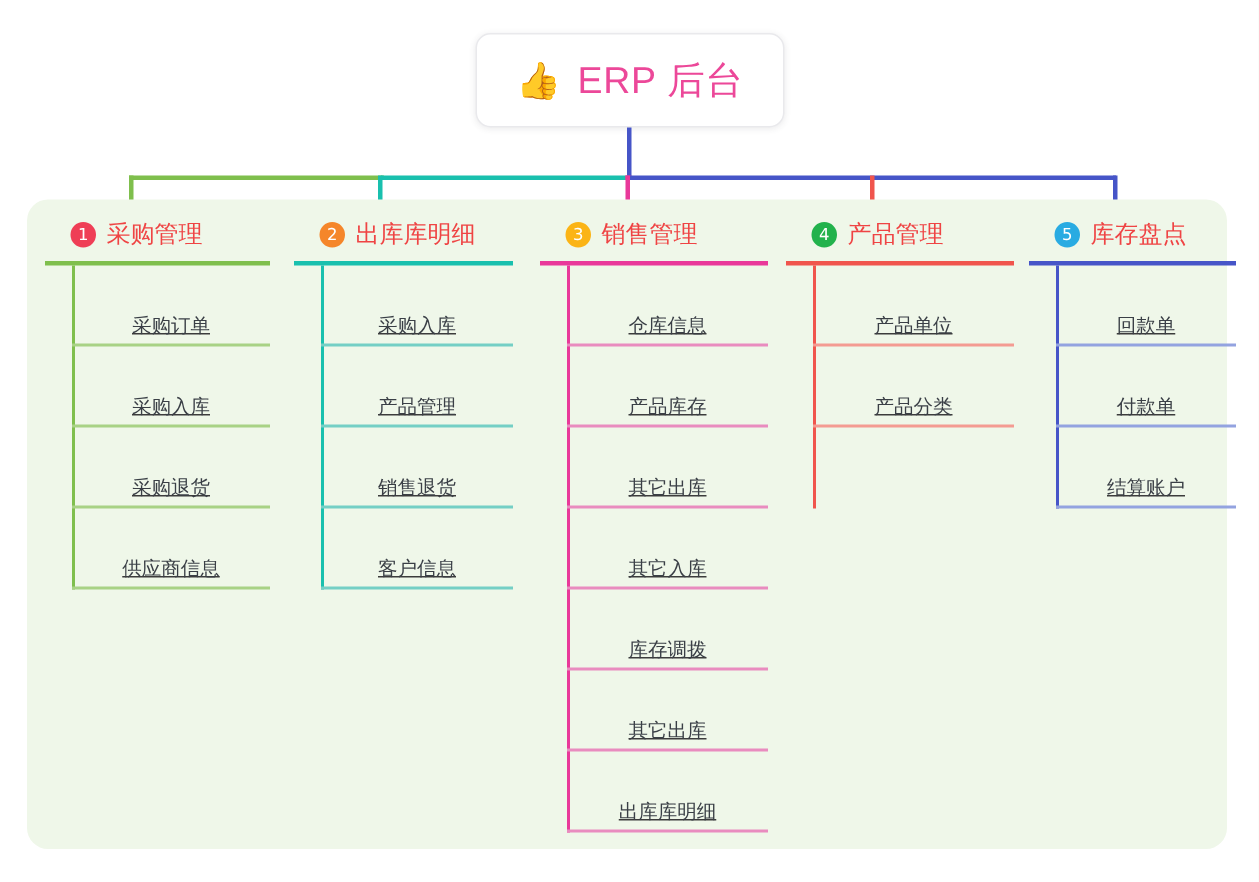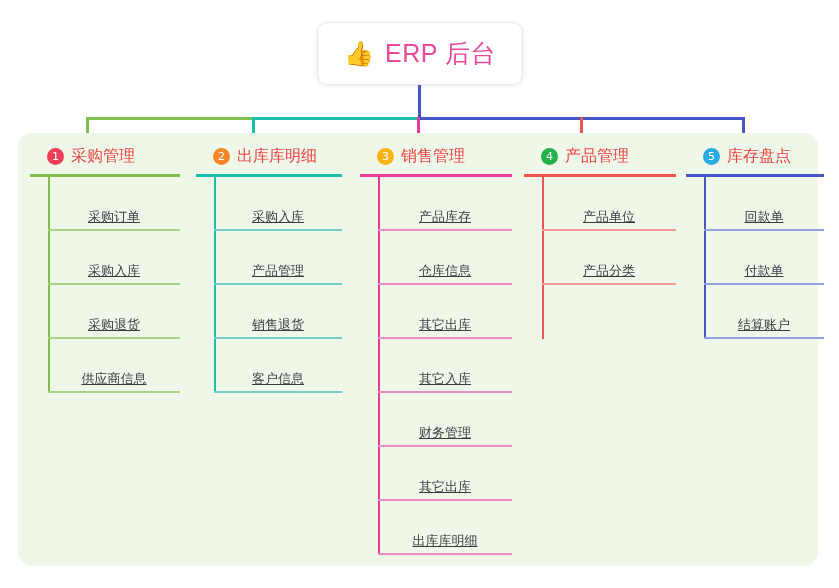--- a/index.html
+++ b/index.html
@@ -239,37 +239,37 @@
       </div>
       <div class="column" style="left: 360px; width: 152px;">
         <div class="col-head">
           <span class="badge" style="background: rgb(251, 180, 22);">3</span>
           <span class="col-title">销售管理</span>
         </div>
         <div class="col-underline" style="background: rgb(233, 57, 154);"></div>
         <div class="col-body">
           <div class="spine" style="background: rgb(233, 57, 154); height: 378px;"></div>
           <div class="item">
+            <span class="item-label">仓库信息</span>
+            <div class="item-line" style="background: rgb(233, 140, 191);"></div>
+          </div>
+          <div class="item">
             <span class="item-label">产品库存</span>
             <div class="item-line" style="background: rgb(233, 140, 191);"></div>
           </div>
           <div class="item">
-            <span class="item-label">仓库信息</span>
-            <div class="item-line" style="background: rgb(233, 140, 191);"></div>
-          </div>
-          <div class="item">
             <span class="item-label">其它出库</span>
             <div class="item-line" style="background: rgb(233, 140, 191);"></div>
           </div>
           <div class="item">
             <span class="item-label">其它入库</span>
             <div class="item-line" style="background: rgb(233, 140, 191);"></div>
           </div>
           <div class="item">
-            <span class="item-label">财务管理</span>
+            <span class="item-label">库存调拨</span>
             <div class="item-line" style="background: rgb(233, 140, 191);"></div>
           </div>
           <div class="item">
             <span class="item-label">其它出库</span>
             <div class="item-line" style="background: rgb(233, 140, 191);"></div>
           </div>
           <div class="item">
             <span class="item-label">出库库明细</span>
             <div class="item-line" style="background: rgb(233, 140, 191);"></div>
           </div>

